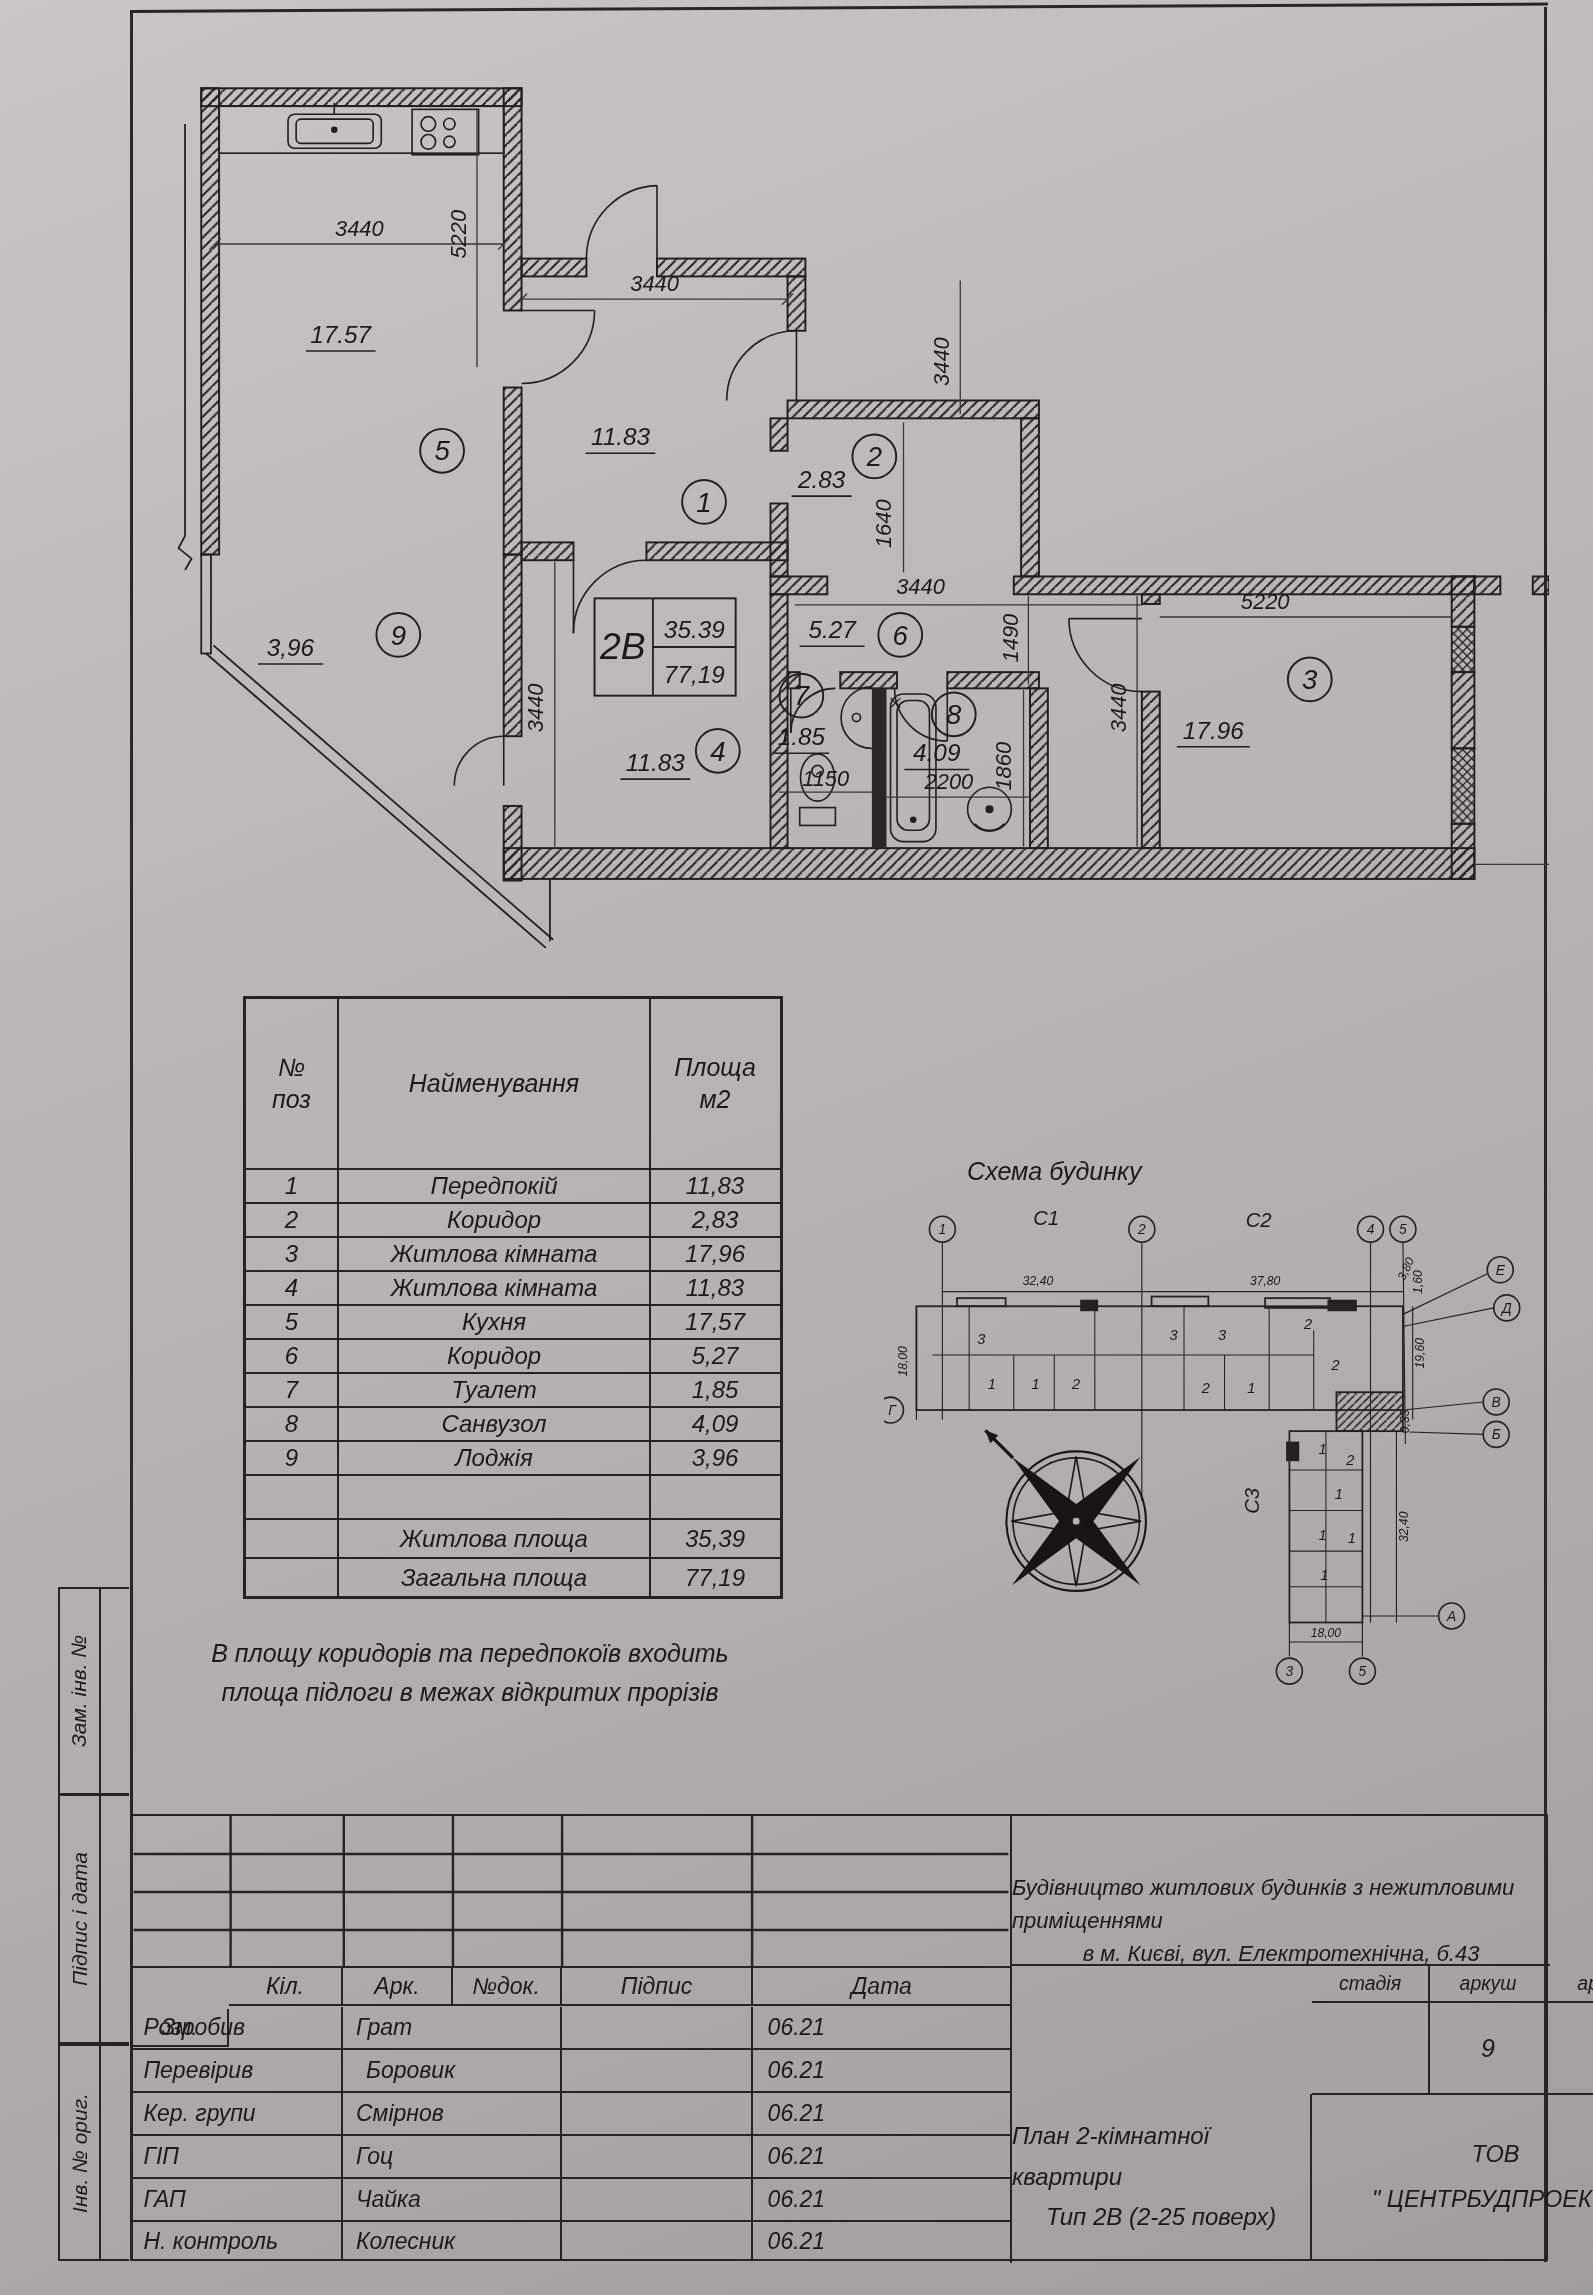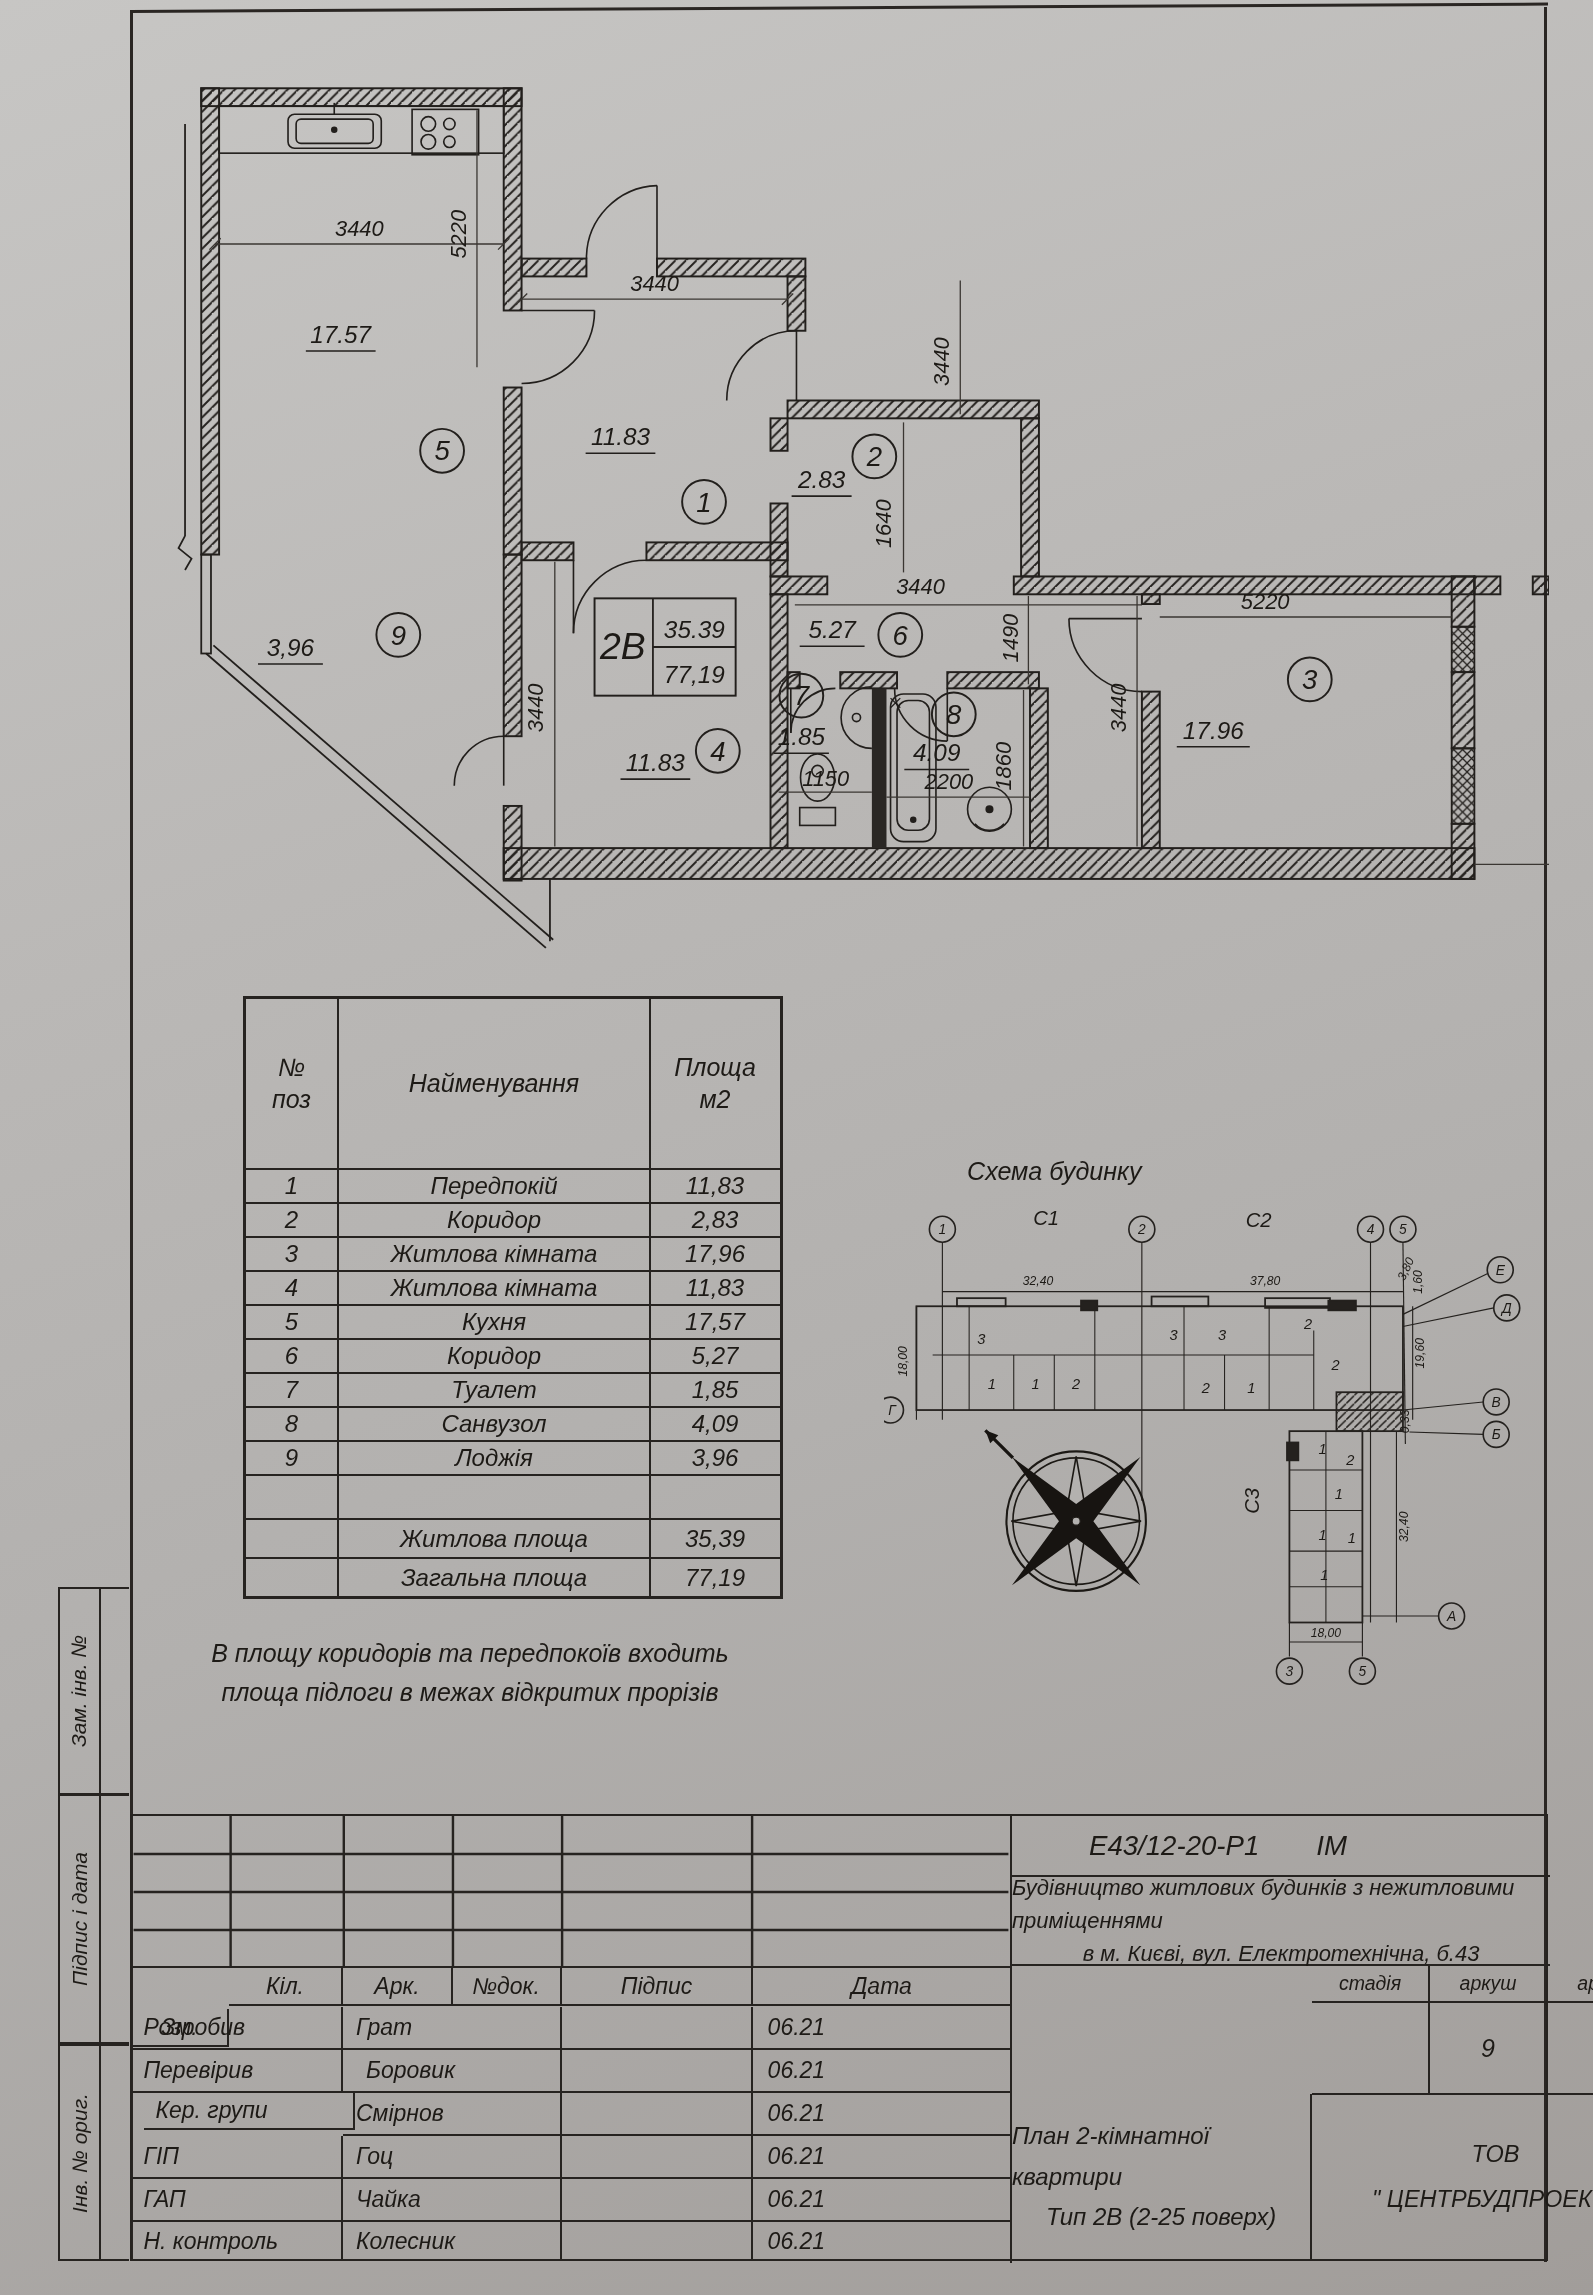--- a/index.html
+++ b/index.html
@@ -505,45 +505,41 @@
   <div class="cell bb sig" style="left:0;top:191px;width:211px;height:43px;border-right:2.4px solid #262320;justify-content:flex-start;padding-left:11.4px;">Розробив</div>
   <div class="cell bb sig" style="left:211px;top:191px;width:219px;height:43px;border-right:2.4px solid #262320;justify-content:flex-start;padding-left:13px;">Грат</div>
   <div class="cell bb sig" style="left:430px;top:191px;width:191px;height:43px;border-right:2.4px solid #262320;"></div>
   <div class="cell bb sig" style="left:621px;top:191px;width:257px;height:43px;justify-content:flex-start;padding-left:14.6px;">06.21</div>
 
   <div class="cell bb sig" style="left:0;top:234px;width:211px;height:43px;border-right:2.4px solid #262320;justify-content:flex-start;padding-left:11.4px;">Перевірив</div>
   <div class="cell bb sig" style="left:211px;top:234px;width:219px;height:43px;border-right:2.4px solid #262320;justify-content:flex-start;padding-left:23px;">Боровик</div>
   <div class="cell bb sig" style="left:430px;top:234px;width:191px;height:43px;border-right:2.4px solid #262320;"></div>
   <div class="cell bb sig" style="left:621px;top:234px;width:257px;height:43px;justify-content:flex-start;padding-left:14.6px;">06.21</div>
 
-  <div class="cell bb sig" style="left:12px;top:277px;width:211px;height:37px;border-right:2.4px solid #262320;justify-content:flex-start;padding-left:11.4px;">Кер. групи</div>
+  <div class="cell bb sig" style="left:0;top:277px;width:211px;height:43px;border-right:2.4px solid #262320;justify-content:flex-start;padding-left:11.4px;">Кер. групи</div>
   <div class="cell bb sig" style="left:211px;top:277px;width:219px;height:43px;border-right:2.4px solid #262320;justify-content:flex-start;padding-left:13px;">Смірнов</div>
   <div class="cell bb sig" style="left:430px;top:277px;width:191px;height:43px;border-right:2.4px solid #262320;"></div>
   <div class="cell bb sig" style="left:621px;top:277px;width:257px;height:43px;justify-content:flex-start;padding-left:14.6px;">06.21</div>
 
   <div class="cell bb sig" style="left:0;top:320px;width:211px;height:43px;border-right:2.4px solid #262320;justify-content:flex-start;padding-left:11.4px;">ГІП</div>
   <div class="cell bb sig" style="left:211px;top:320px;width:219px;height:43px;border-right:2.4px solid #262320;justify-content:flex-start;padding-left:13px;">Гоц</div>
   <div class="cell bb sig" style="left:430px;top:320px;width:191px;height:43px;border-right:2.4px solid #262320;"></div>
   <div class="cell bb sig" style="left:621px;top:320px;width:257px;height:43px;justify-content:flex-start;padding-left:14.6px;">06.21</div>
 
   <div class="cell bb sig" style="left:0;top:363px;width:211px;height:43px;border-right:2.4px solid #262320;justify-content:flex-start;padding-left:11.4px;">ГАП</div>
   <div class="cell bb sig" style="left:211px;top:363px;width:219px;height:43px;border-right:2.4px solid #262320;justify-content:flex-start;padding-left:13px;">Чайка</div>
   <div class="cell bb sig" style="left:430px;top:363px;width:191px;height:43px;border-right:2.4px solid #262320;"></div>
   <div class="cell bb sig" style="left:621px;top:363px;width:257px;height:43px;justify-content:flex-start;padding-left:14.6px;">06.21</div>
 
   <div class="cell sig" style="left:0;top:406px;width:211px;height:39px;border-right:2.4px solid #262320;justify-content:flex-start;padding-left:11.4px;">Н. контроль</div>
   <div class="cell sig" style="left:211px;top:406px;width:219px;height:39px;border-right:2.4px solid #262320;justify-content:flex-start;padding-left:13px;">Колесник</div>
   <div class="cell sig" style="left:430px;top:406px;width:191px;height:39px;border-right:2.4px solid #262320;"></div>
   <div class="cell sig" style="left:621px;top:406px;width:257px;height:39px;justify-content:flex-start;padding-left:14.6px;">06.21</div>
 
   <div style="position:absolute;left:878px;top:0;width:2.4px;height:447px;background:#262320;"></div>
-  <div class="cell bb" style="left:880px;top:0;width:538px;height:61px;justify-content:flex-start;padding-left:77px;gap:57px;font-size:27.6px;">
-    <span>Е43/12-20-Р1</span>
-    <span>ІМ</span>
-  </div>
   <div class="cell bb" style="left:880px;top:61px;width:538px;height:89px;flex-direction:column;font-size:22px;line-height:1.5;">
     <div>Будівництво житлових будинків з нежитловими приміщеннями</div>
     <div>в м. Києві, вул. Електротехнічна, б.43</div>
   </div>
   <div class="cell" style="left:880px;top:278px;width:300px;height:166px;border-right:2.4px solid #262320;flex-direction:column;font-size:24px;line-height:1.7;">
     <div>План 2-кімнатної квартири</div>
     <div>Тип 2В (2-25 поверх)</div>
   </div>
 
   <div class="cell bb" style="left:1180px;top:150px;width:118px;height:37px;border-right:2.4px solid #262320;font-size:19.5px;">стадія</div>

